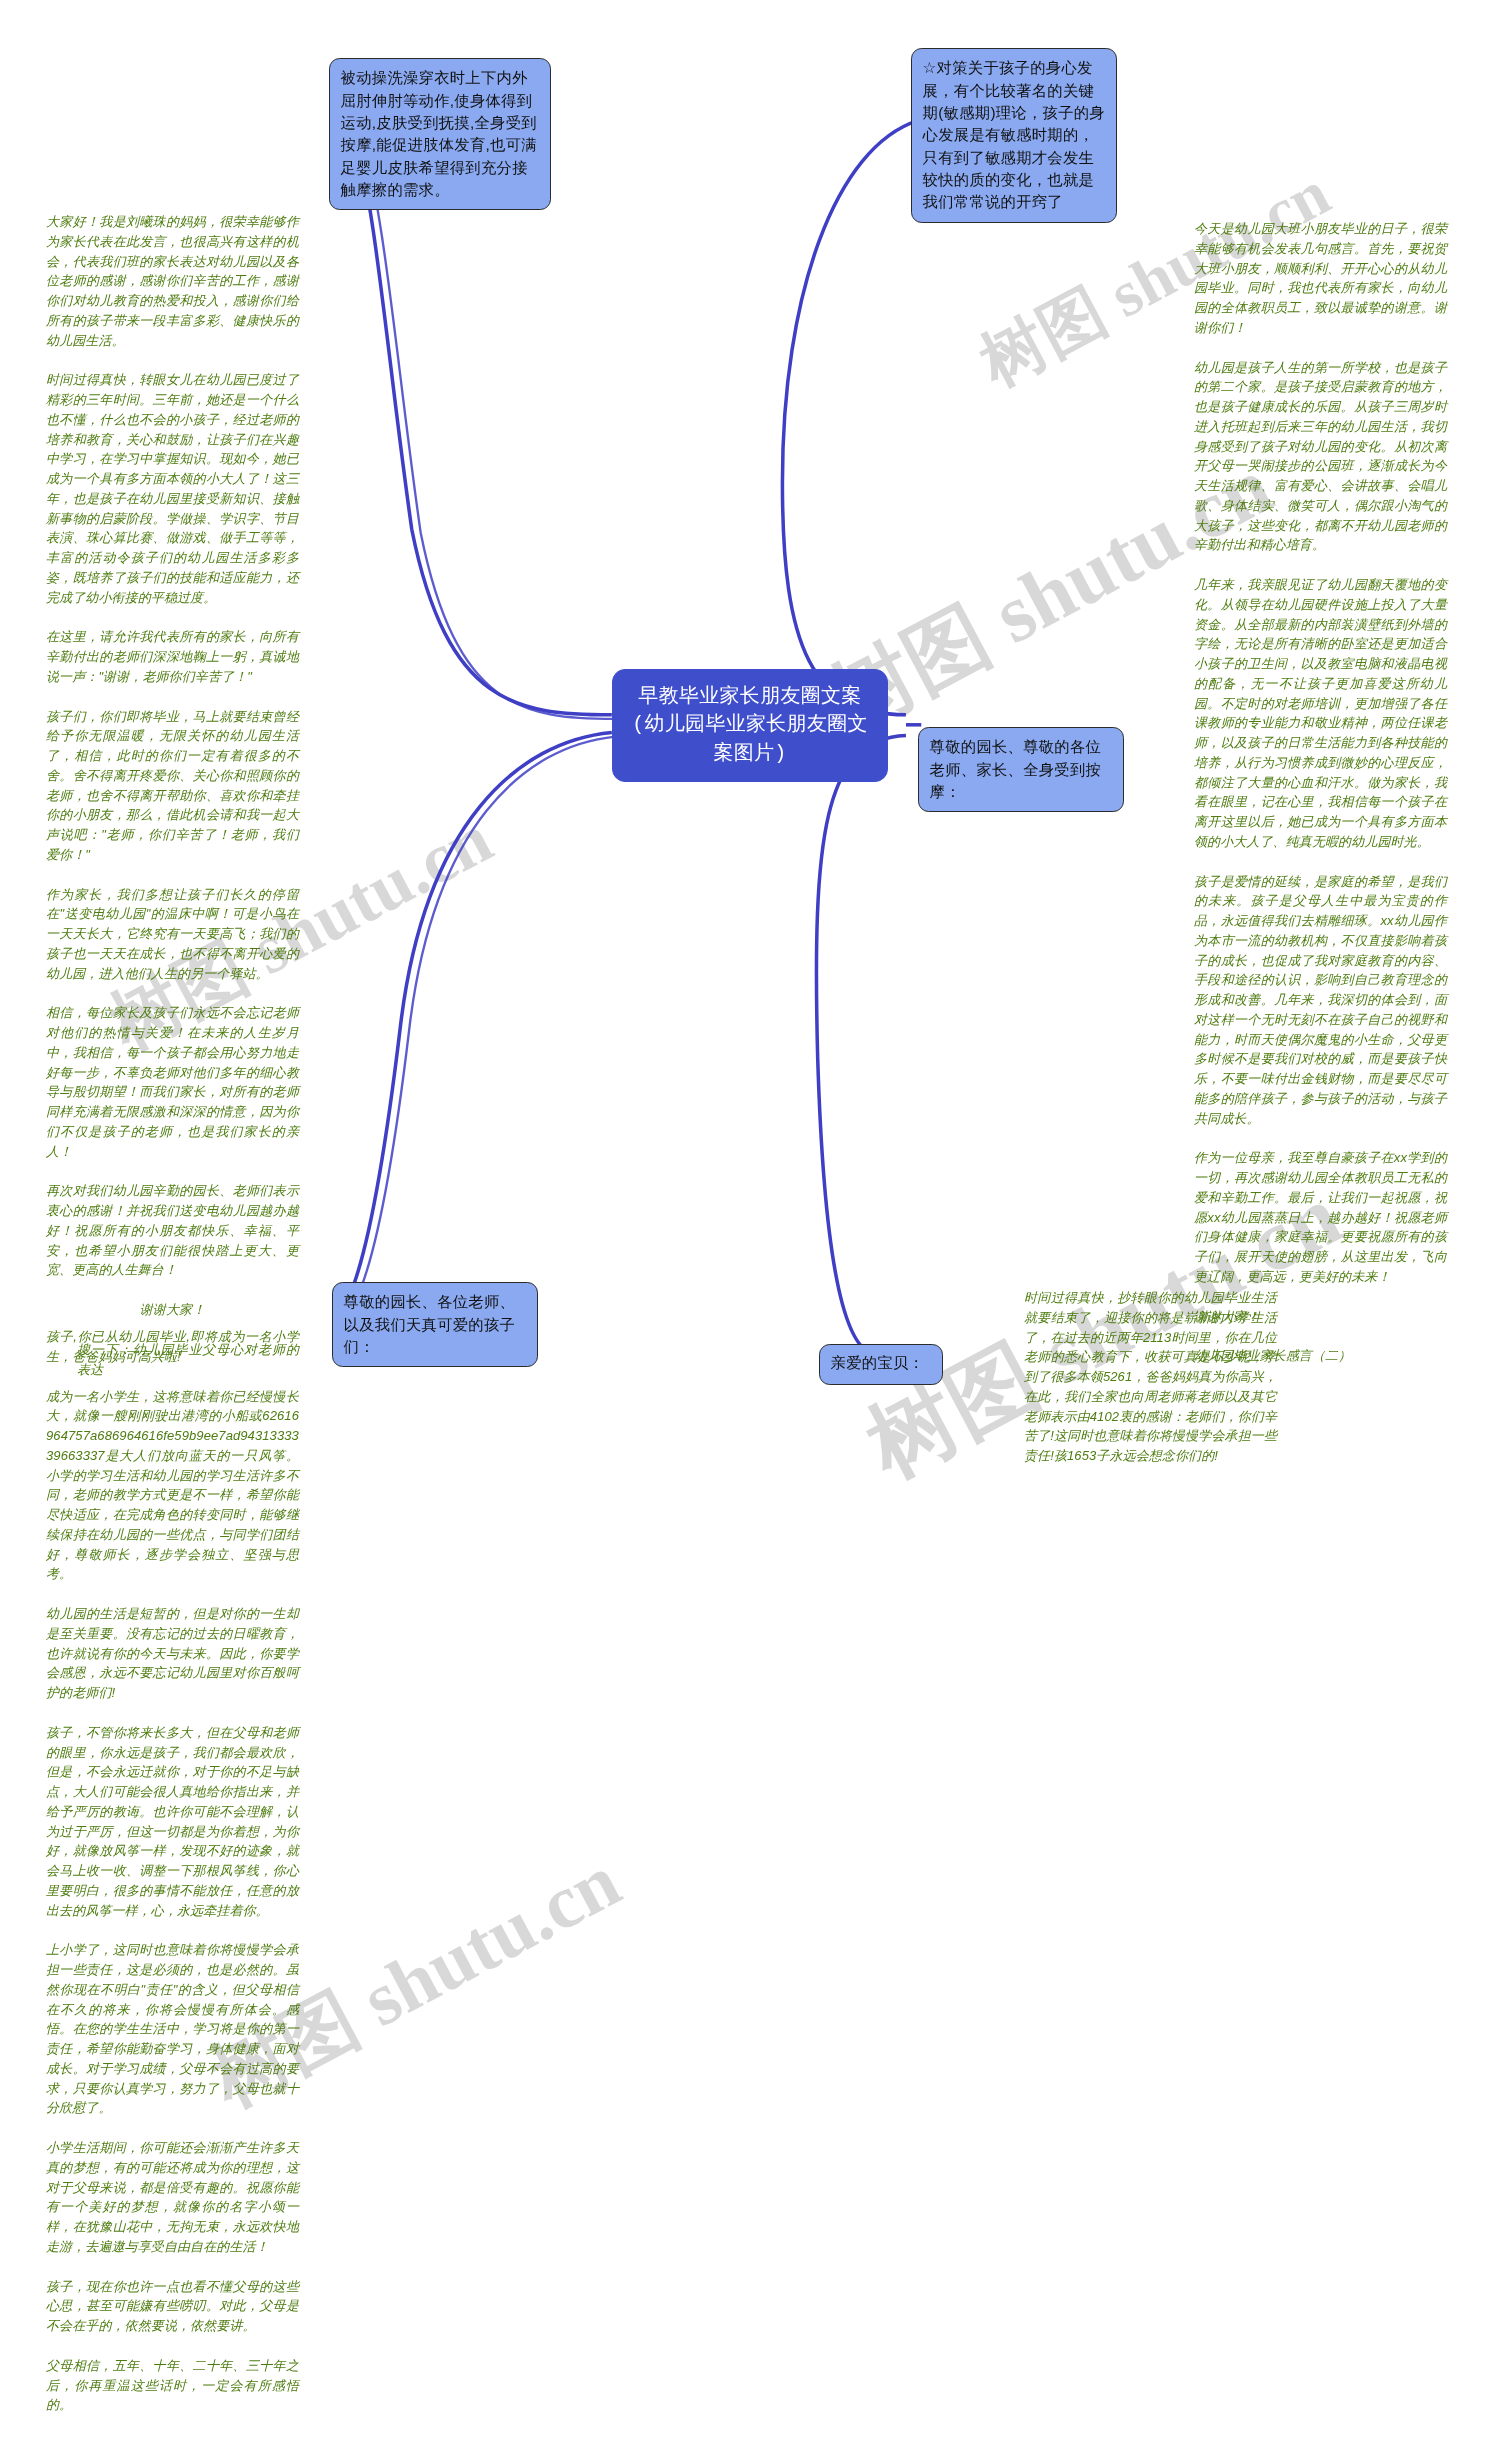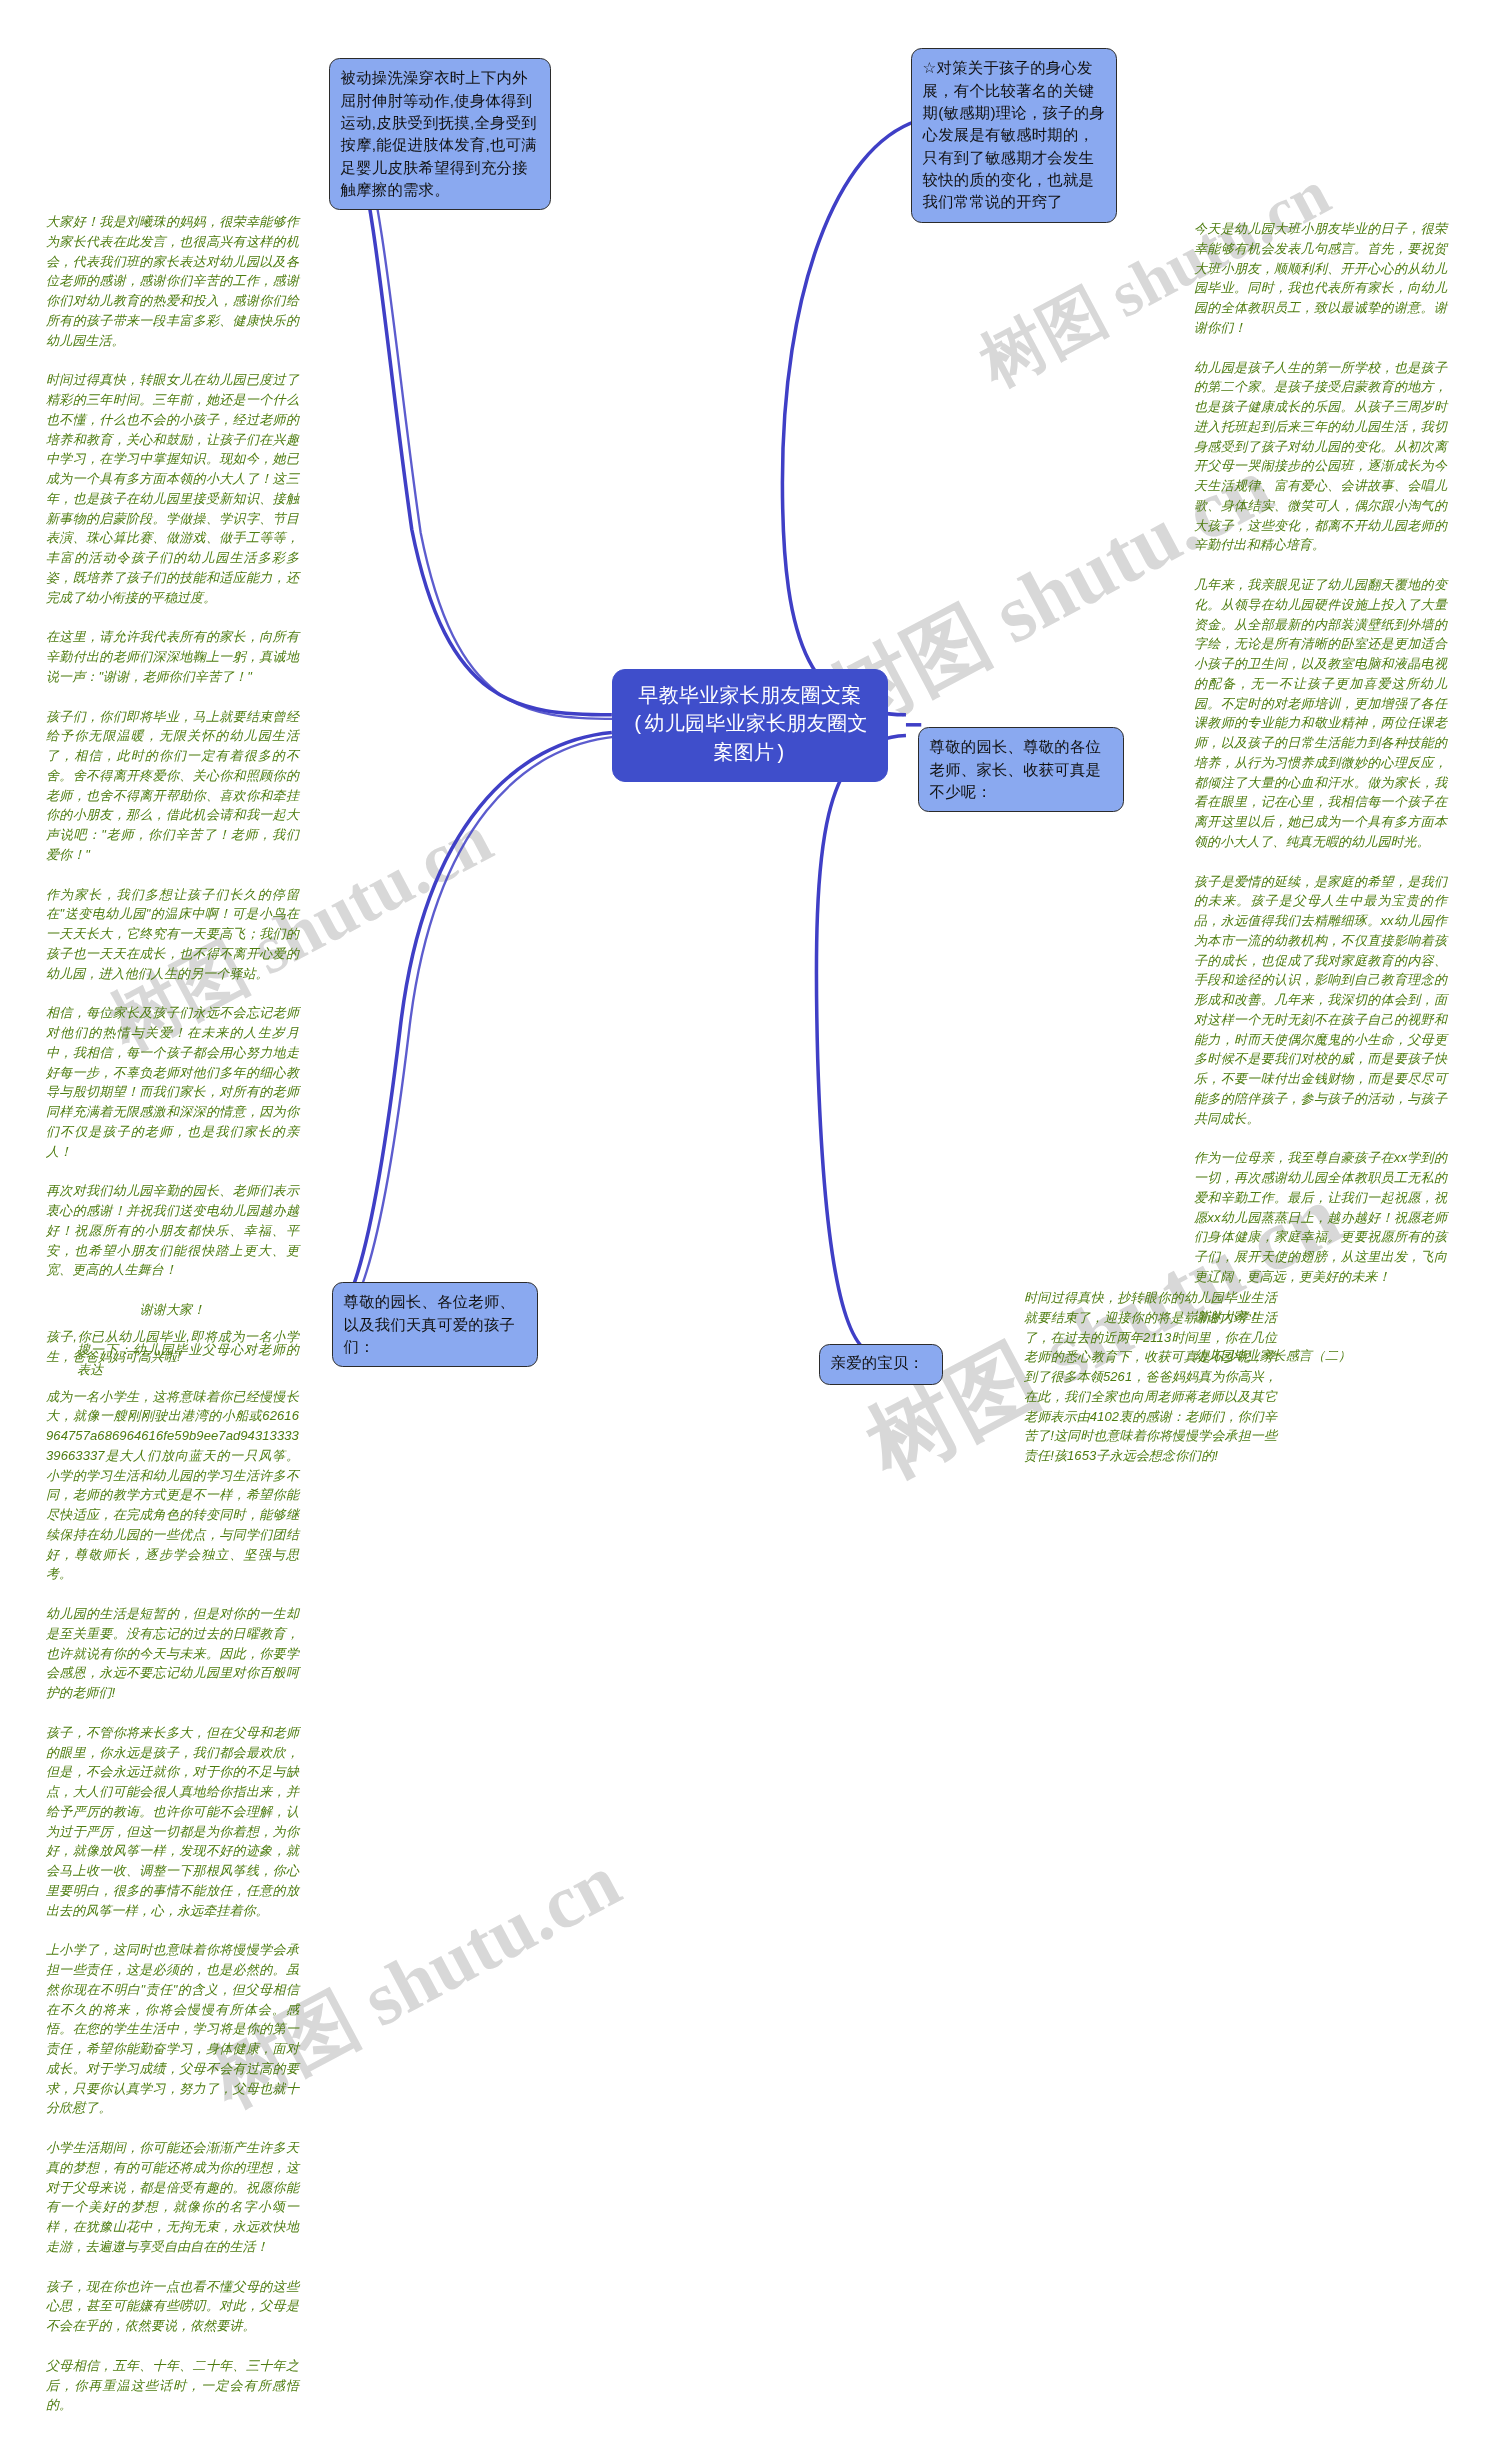--- a/index.html
+++ b/index.html
@@ -98,21 +98,21 @@
       <path d="M1540,1250 C1400,1255 1380,1420 1390,1800 C1400,2120 1430,2280 1480,2300"></path>
     </g>
   </svg>
 
   <div class="node" style="left:329px;top:58px;width:222px;">被动操洗澡穿衣时上下内外屈肘伸肘等动作,使身体得到运动,皮肤受到抚摸,全身受到按摩,能促进肢体发育,也可满足婴儿皮肤希望得到充分接触摩擦的需求。</div>
 
   <div class="node" style="left:911px;top:48px;width:206px;">☆对策关于孩子的身心发展，有个比较著名的关键期(敏感期)理论，孩子的身心发展是有敏感时期的，只有到了敏感期才会发生较快的质的变化，也就是我们常常说的开窍了</div>
 
   <div class="node root" style="left:612px;top:669px;width:276px;">早教毕业家长朋友圈文案(幼儿园毕业家长朋友圈文案图片)</div>
 
-  <div class="node" style="left:918px;top:727px;width:206px;">尊敬的园长、尊敬的各位老师、家长、收获可真是不少呢：</div>
+  <div class="node" style="left:918px;top:727px;width:206px;">尊敬的园长、尊敬的各位老师、家长、全身受到按摩：</div>
 
   <div class="node" style="left:332px;top:1282px;width:206px;">尊敬的园长、各位老师、以及我们天真可爱的孩子们：</div>
 
   <div class="node" style="left:819px;top:1344px;width:124px;font-family:Liberation Mono, monospace;">亲爱的宝贝：</div>
 
   <div class="col" style="left:46px;top:212px;width:253px;">
     <p class="para">大家好！我是刘曦珠的妈妈，很荣幸能够作为家长代表在此发言，也很高兴有这样的机会，代表我们班的家长表达对幼儿园以及各位老师的感谢，感谢你们辛苦的工作，感谢你们对幼儿教育的热爱和投入，感谢你们给所有的孩子带来一段丰富多彩、健康快乐的幼儿园生活。</p>
     <p class="para">时间过得真快，转眼女儿在幼儿园已度过了精彩的三年时间。三年前，她还是一个什么也不懂，什么也不会的小孩子，经过老师的培养和教育，关心和鼓励，让孩子们在兴趣中学习，在学习中掌握知识。现如今，她已成为一个具有多方面本领的小大人了！这三年，也是孩子在幼儿园里接受新知识、接触新事物的启蒙阶段。学做操、学识字、节目表演、珠心算比赛、做游戏、做手工等等，丰富的活动令孩子们的幼儿园生活多彩多姿，既培养了孩子们的技能和适应能力，还完成了幼小衔接的平稳过度。</p>
     <p class="para">在这里，请允许我代表所有的家长，向所有辛勤付出的老师们深深地鞠上一躬，真诚地说一声："谢谢，老师你们辛苦了！"</p>
     <p class="para">孩子们，你们即将毕业，马上就要结束曾经给予你无限温暖，无限关怀的幼儿园生活了，相信，此时的你们一定有着很多的不舍。舍不得离开疼爱你、关心你和照顾你的老师，也舍不得离开帮助你、喜欢你和牵挂你的小朋友，那么，借此机会请和我一起大声说吧："老师，你们辛苦了！老师，我们爱你！"</p>

